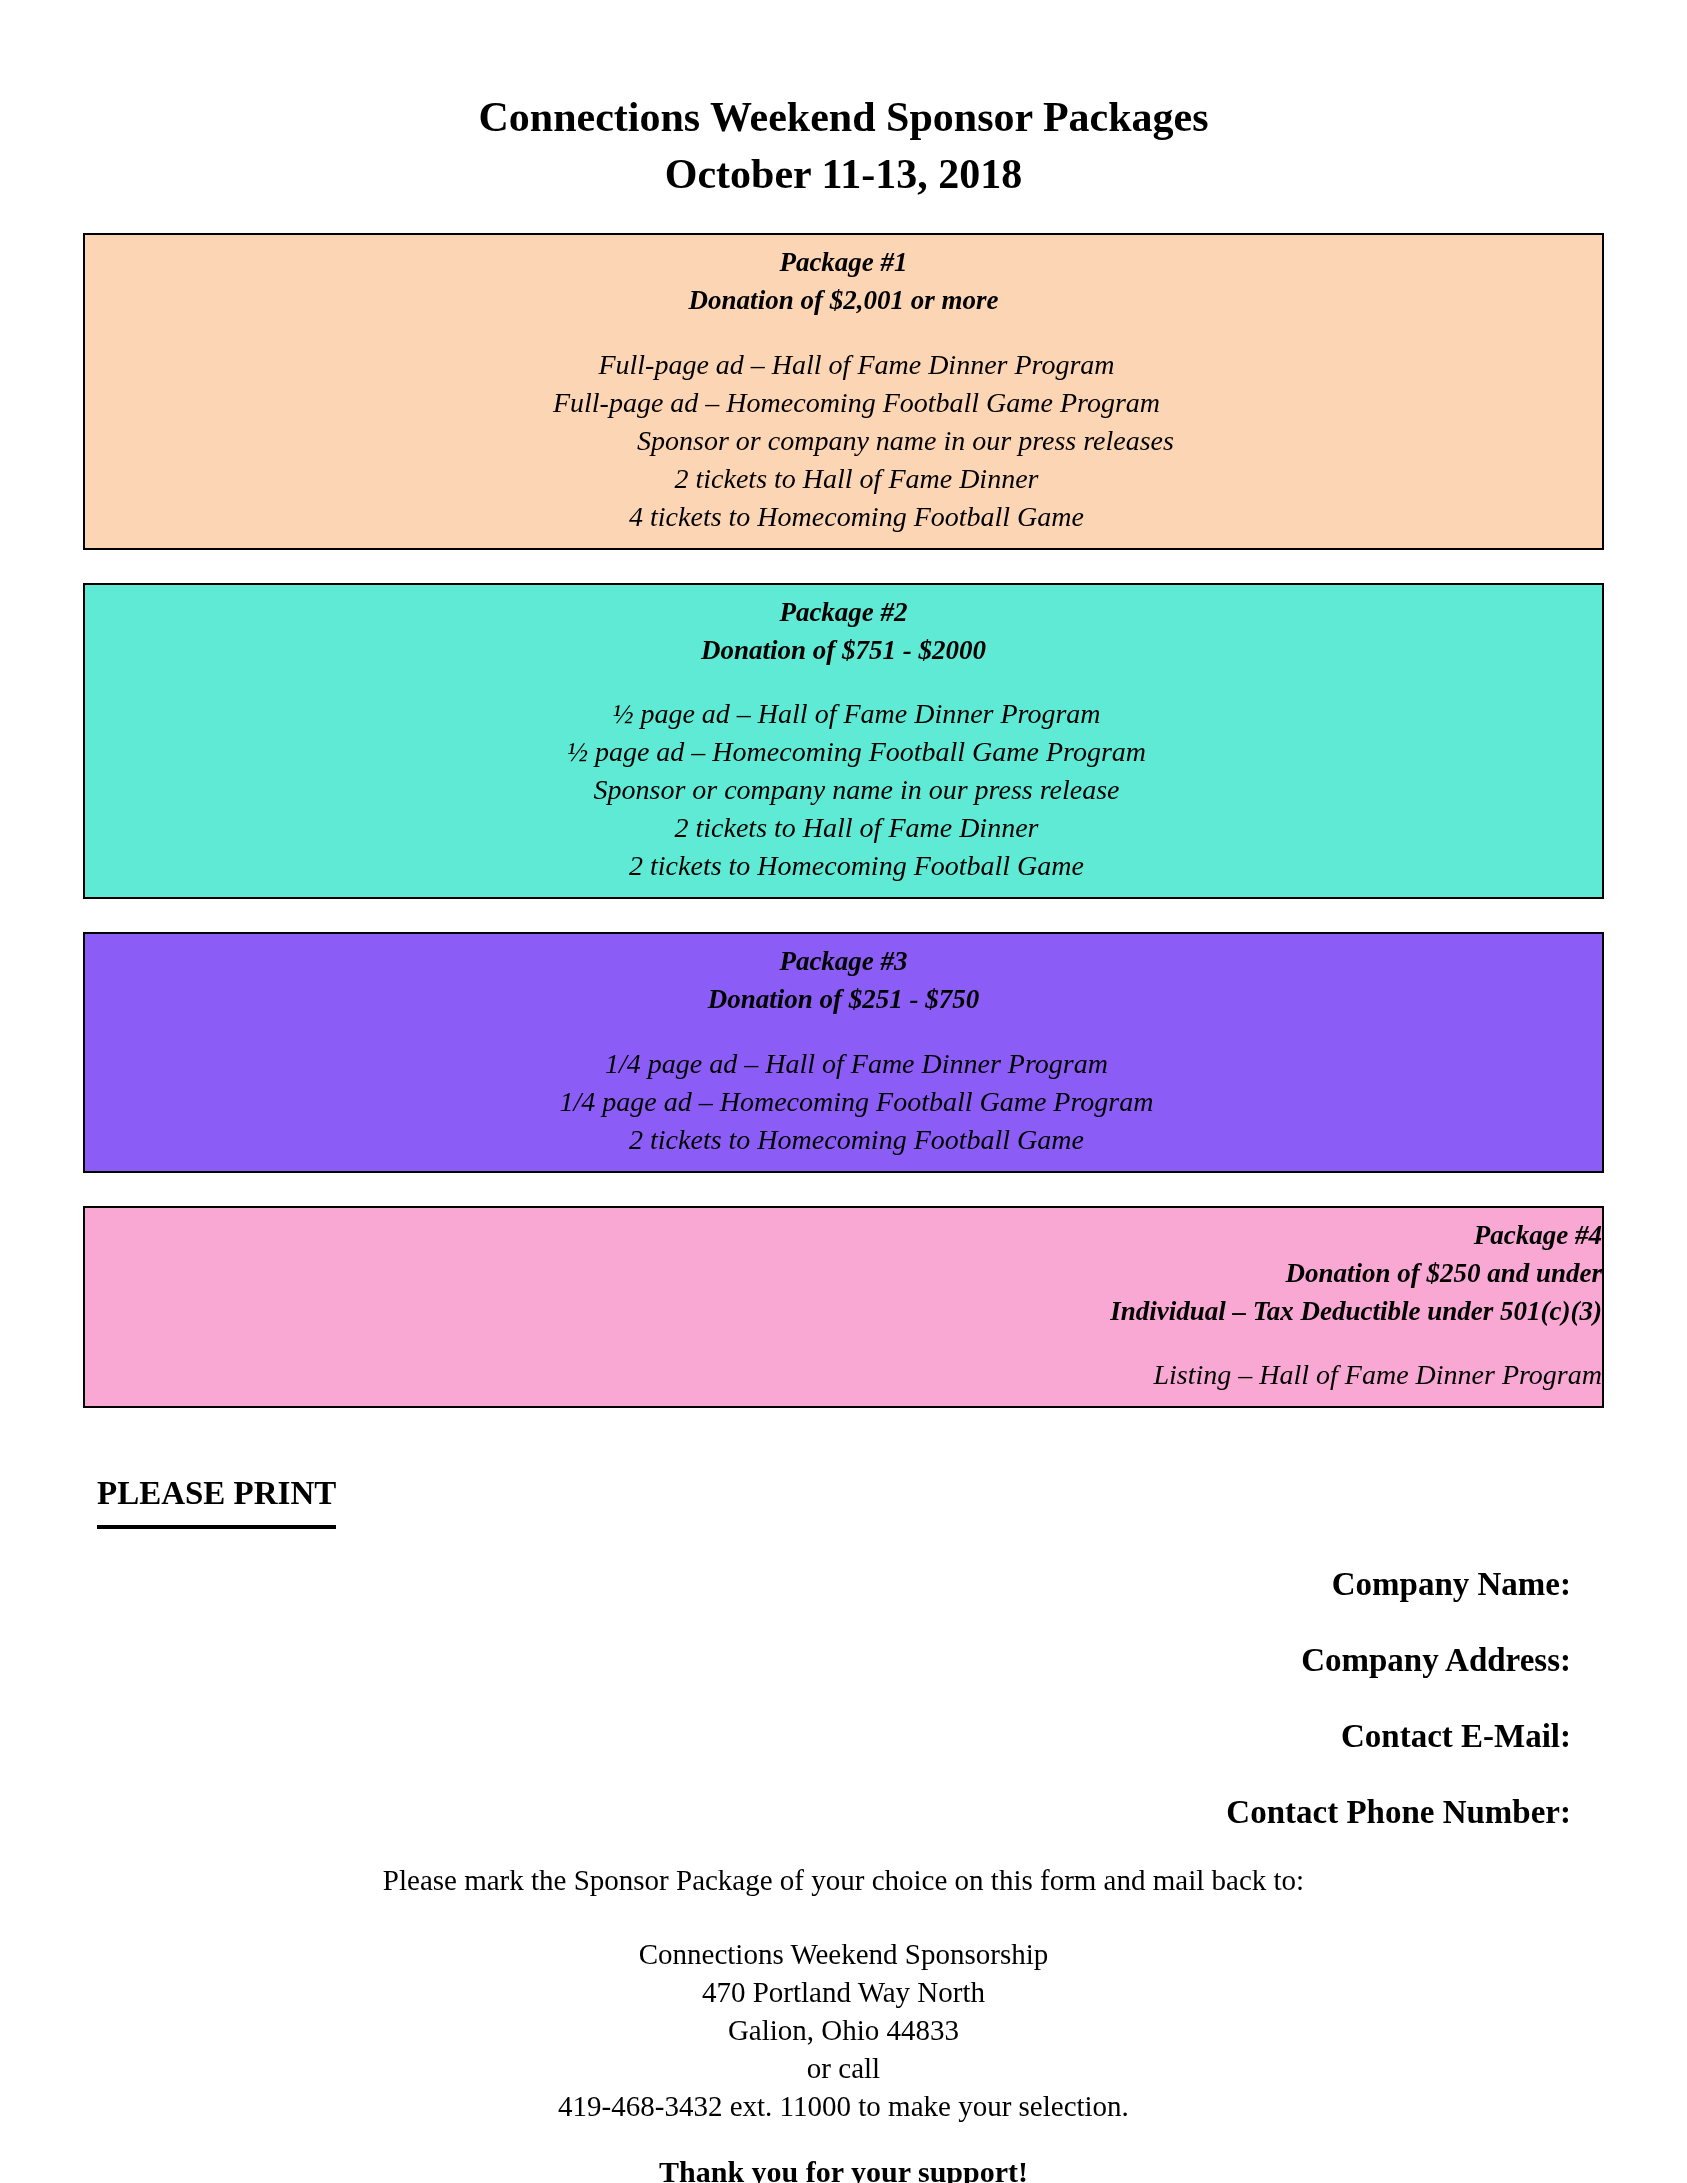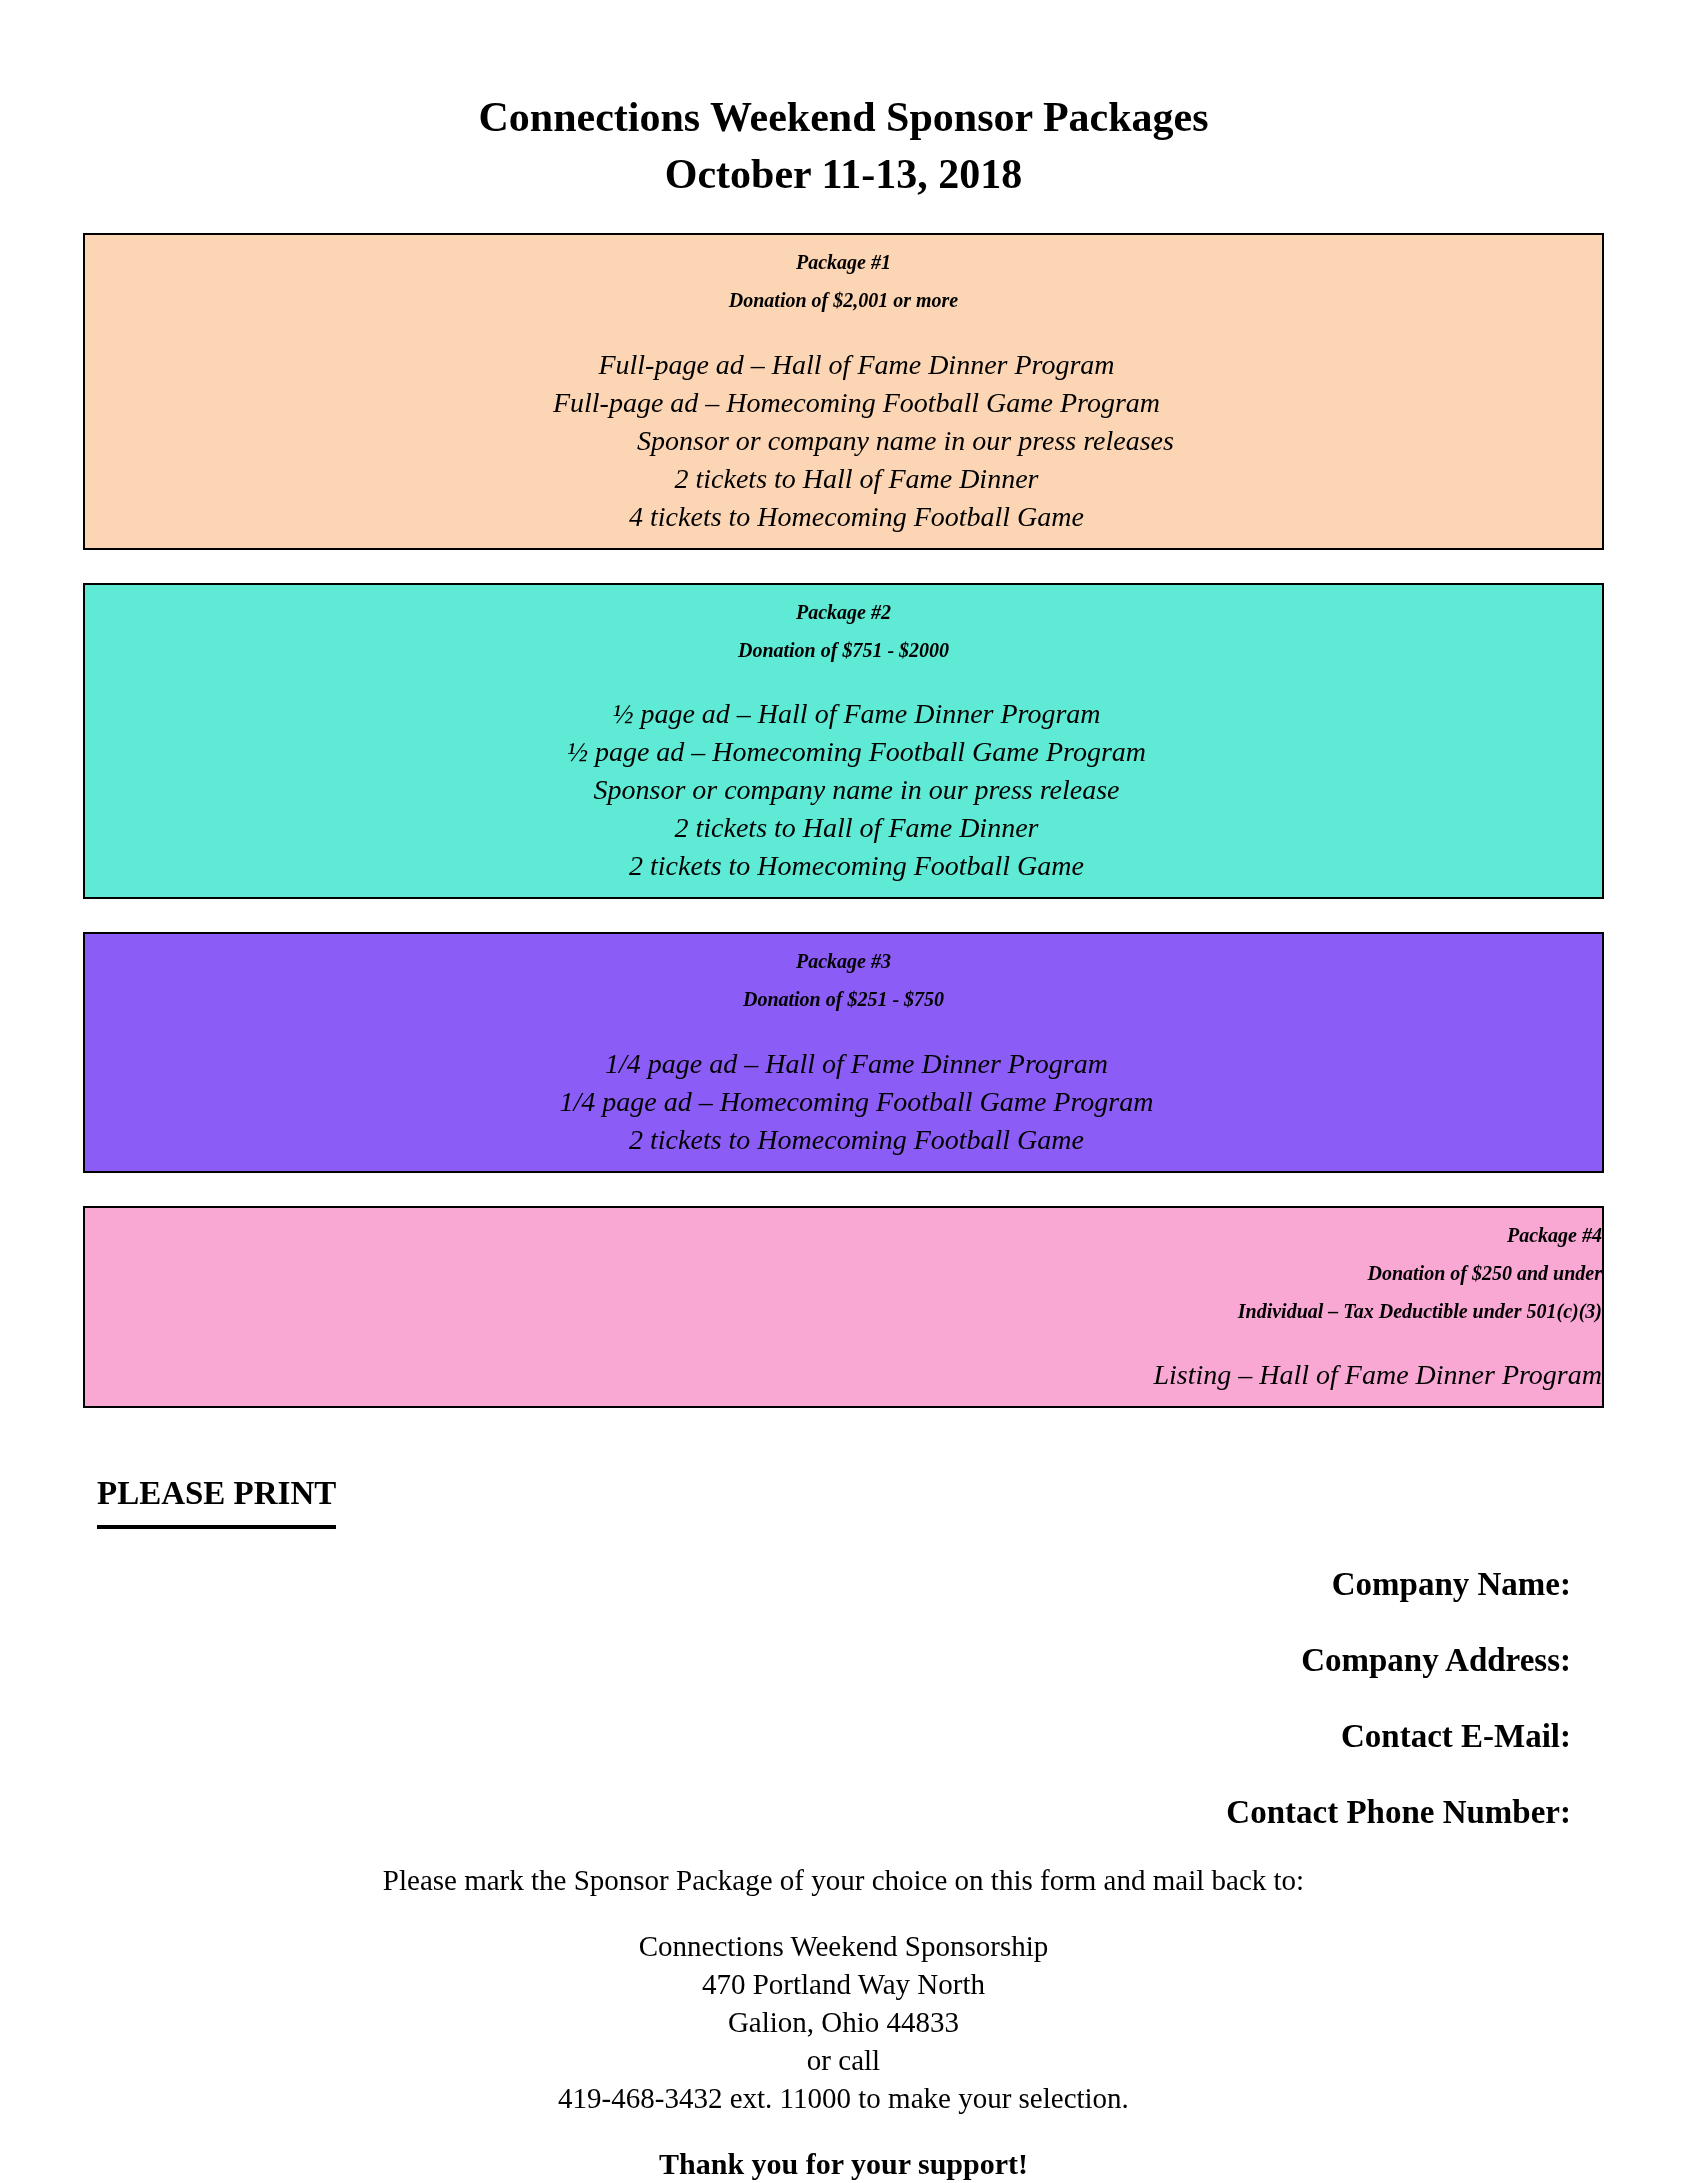--- a/index.html
+++ b/index.html
@@ -25,21 +25,21 @@
   .pkg {
     border: 2px solid #000;
     text-align: center;
     font-style: italic;
     padding: 8px 0 12px 0;
     margin-bottom: 33px;
   }
   .pkg-head p {
     margin: 0;
     font-weight: bold;
-    font-size: 20px;
+    font-size: 27px;
     line-height: 38px;
   }
   .pkg-items { margin-top: 26.5px; margin-left: 26px; }
   .pkg-items p {
     margin: 0;
     font-size: 28px;
     line-height: 38px;
   }
   .shift-right { transform: translateX(49px); }
 
@@ -75,21 +75,21 @@
     height: 26.5px;
   }
 
   
   .footer { text-align: center; }
   .footer-instruction {
     margin: 28px 0 0 0;
     font-size: 29px;
     line-height: 38px;
   }
-  .address-block { margin-top: 28px; }
+  .address-block { margin-top: 36px; }
   .address-block p {
     margin: 0;
     font-size: 29px;
     line-height: 38px;
   }
   .thanks {
     display: inline-block;
     margin-top: 28px;
     font-weight: bold;
     font-size: 30px;

